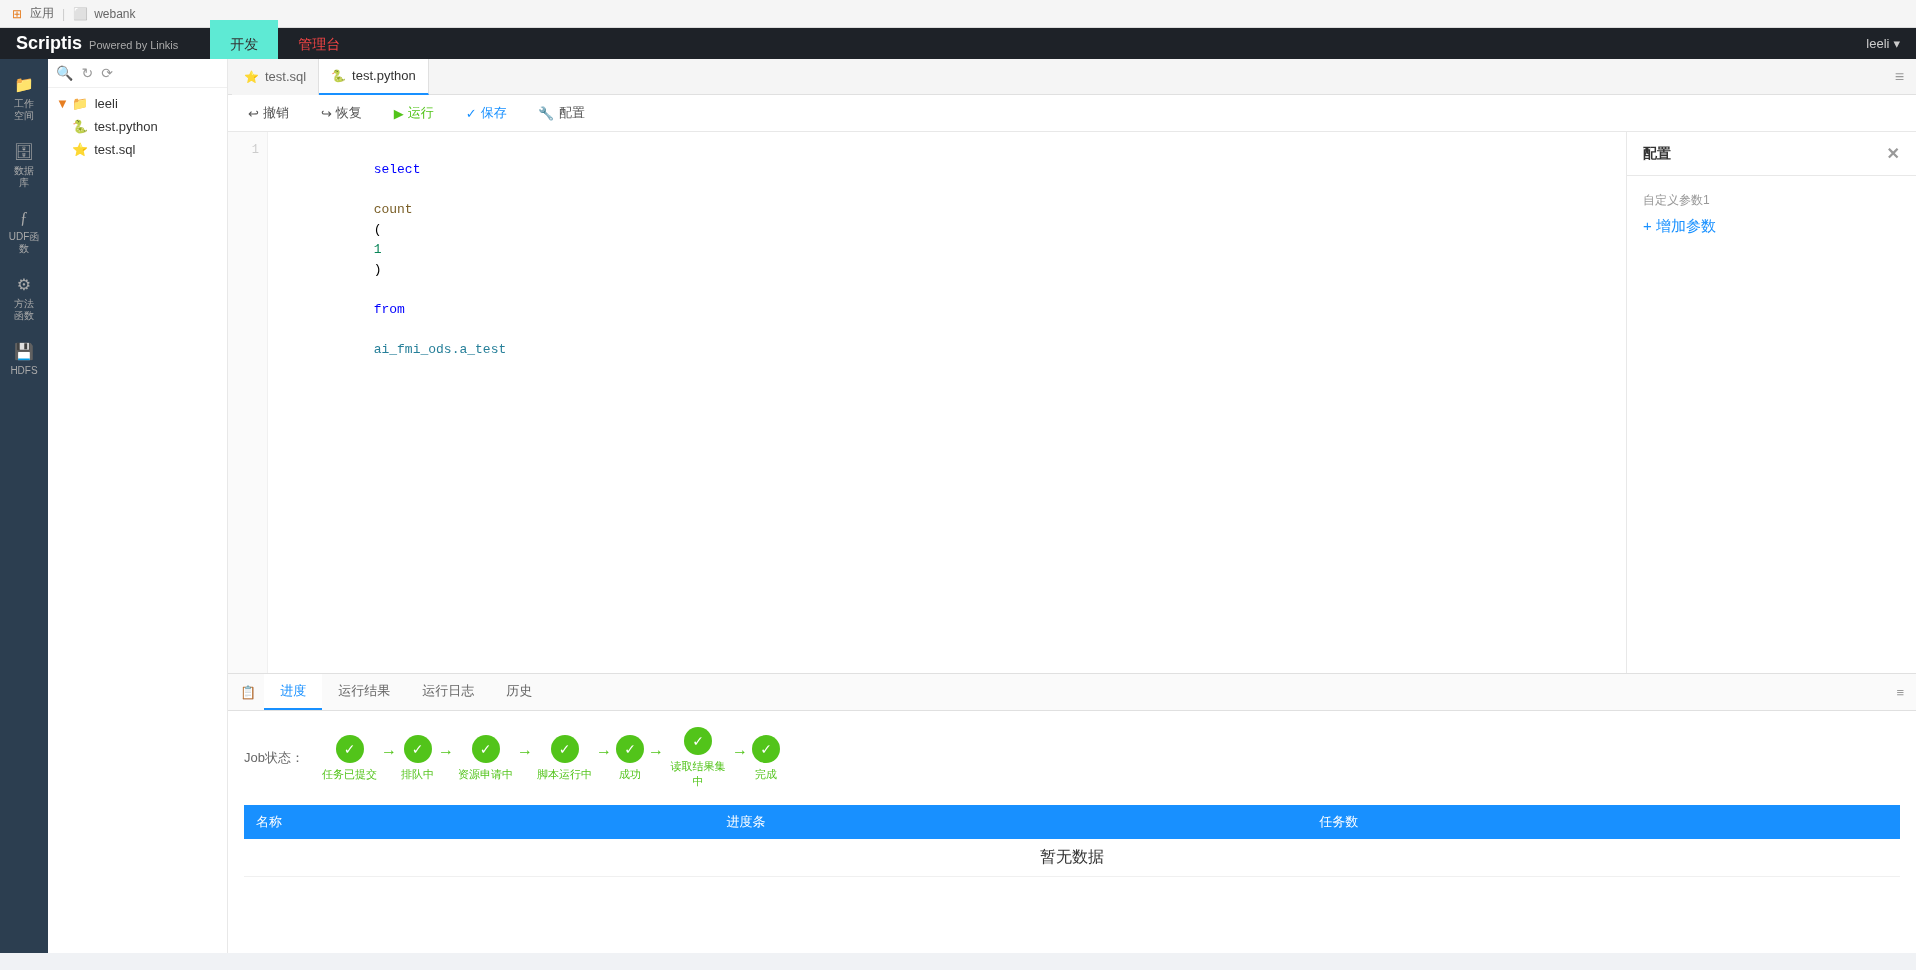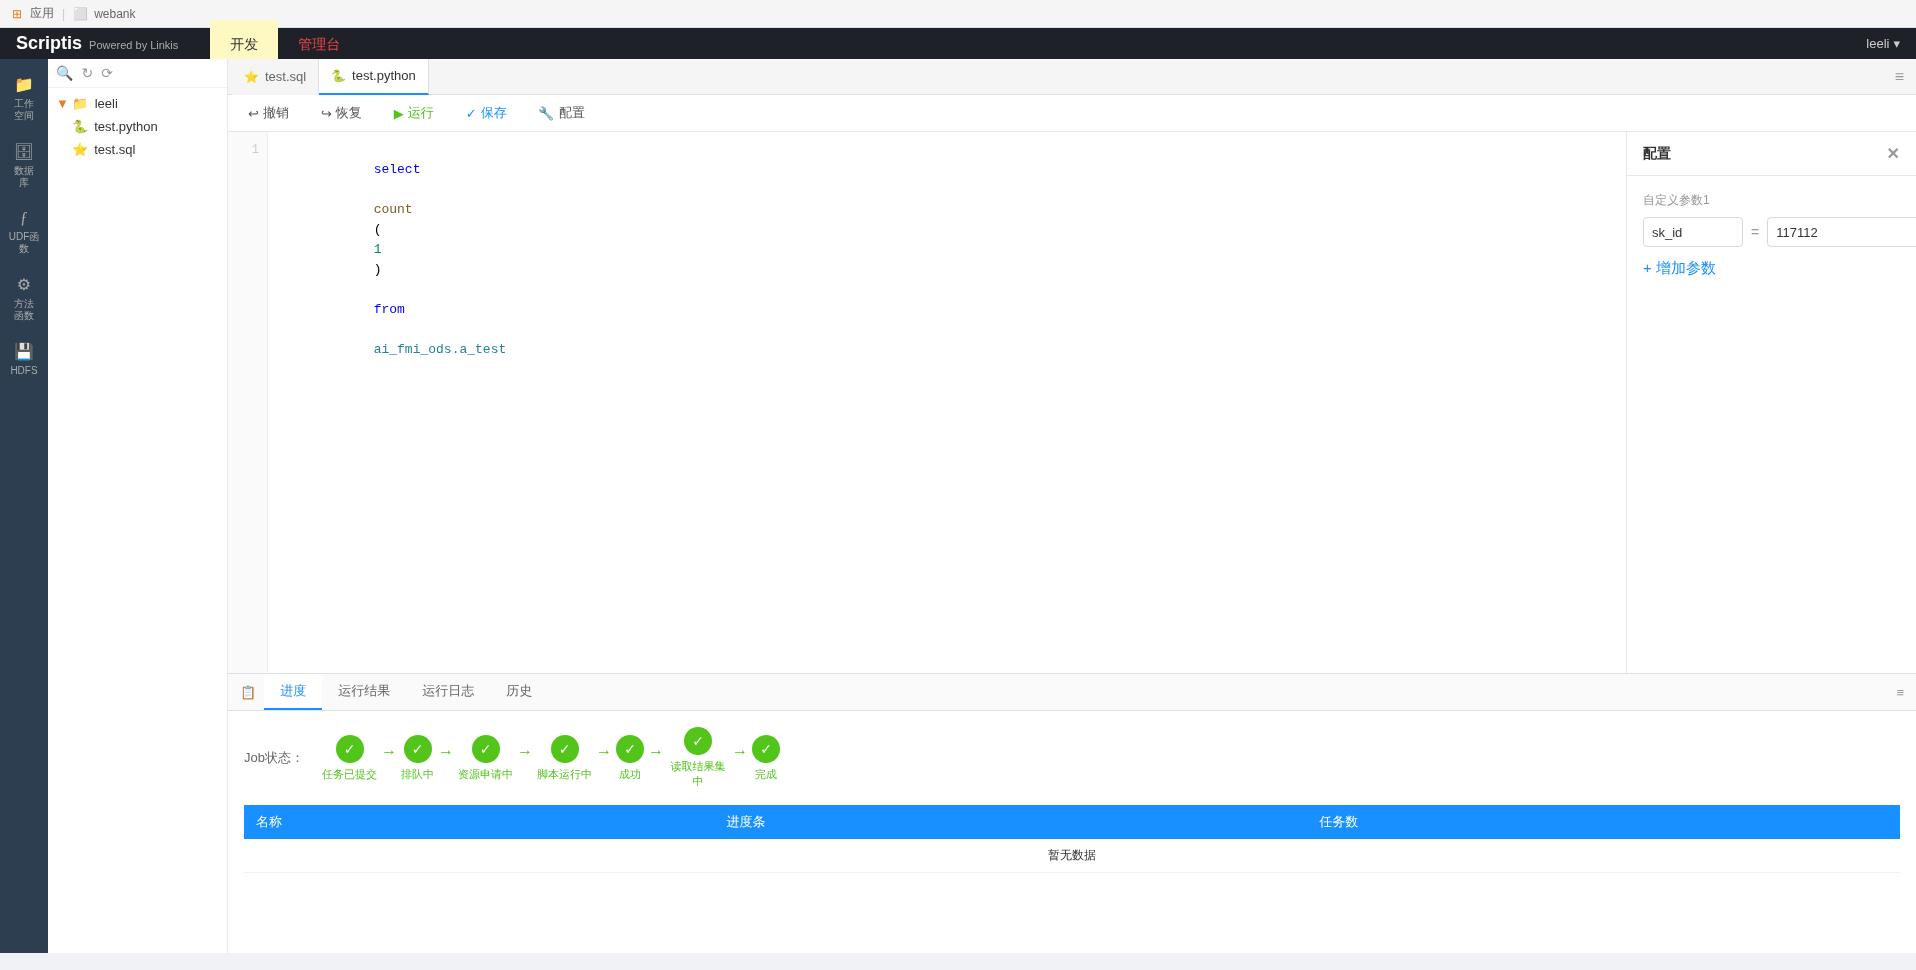--- a/index.html
+++ b/index.html
@@ -3,21 +3,21 @@
   <meta charset="utf-8">
   <style>
     * { margin: 0; padding: 0; box-sizing: border-box; }
     body { font-family: 'Microsoft YaHei', Arial, sans-serif; font-size: 13px; background: #f0f2f5; overflow: hidden; width: 1916px; height: 970px; }
 
     
     .topbar { display: flex; align-items: center; background: #1e2228; height: 31px; padding: 0 16px; color: #fff; }
     .topbar .logo { font-size: 18px; font-weight: bold; color: #fff; margin-right: 32px; }
     .topbar .logo span { font-size: 11px; color: #aaa; font-weight: normal; }
     .topbar .nav-item { padding: 0 20px; height: 48px; line-height: 48px; cursor: pointer; color: #ef4444; font-size: 14px; }
-    .topbar .nav-item.active { background: #fef9c3; color: #333; }
+    .topbar .nav-item.active { background: #5eead4; color: #333; }
     .topbar .spacer { flex: 1; }
     .topbar .user { color: #ccc; font-size: 13px; display: flex; align-items: center; gap: 4px; cursor: pointer; }
 
     
     .os-bar { display: flex; align-items: center; background: #f5f5f5; height: 28px; padding: 0 12px; border-bottom: 1px solid #ddd; font-size: 12px; color: #666; }
     .os-bar .app-icon { margin-right: 8px; color: #e67e22; }
 
     
     .main-layout { display: flex; height: calc(970px - 48px - 28px); }
 
@@ -102,21 +102,21 @@
     .run-progress-label { color: #666; font-size: 13px; min-width: 70px; }
     .progress-bar-wrap { flex: 1; height: 12px; background: #f0f0f0; border-radius: 6px; overflow: hidden; max-width: 620px; }
     .progress-bar-fill { height: 100%; background: #52c41a; border-radius: 6px; width: 97%; }
     .progress-dot { width: 10px; height: 10px; border-radius: 50%; background: #52c41a; margin-left: 4px; }
     .progress-time { font-size: 13px; color: #666; }
 
     
     .progress-table { width: 100%; border-collapse: collapse; }
     .progress-table thead tr { background: #1890ff; color: #fff; }
     .progress-table thead th { padding: 8px 12px; text-align: left; font-weight: normal; font-size: 13px; }
-    .progress-table tbody td { padding: 8px 12px; font-size: 12px; color: #333; border-bottom: 1px solid #f0f0f0; }
+    .progress-table tbody td { padding: 8px 12px; font-size: 16px; color: #333; border-bottom: 1px solid #f0f0f0; }
     .empty-data { text-align: center; color: #ccc; padding: 32px; font-size: 13px; }
   </style>
 </head>
 <body>
 
 <div class="os-bar">
   <span class="app-icon">⊞</span>
   <span>应用</span>
   <span style="margin: 0 8px; color: #ccc;">|</span>
   <span style="color: #e67e22;">⬜</span>
@@ -246,26 +246,20 @@
         </div>
       </div>
 
       <div class="config-panel">
         <div class="config-header">
           <span>配置</span>
           <span class="config-close">✕</span>
         </div>
         <div class="config-body">
           <div class="config-label">自定义参数1</div>
-          <div class="config-param-row">
-            <input class="config-input" type="text" value="sk_id" style="">
-            <span class="config-equals">=</span>
-            <input class="config-value" type="text" value="117112" style="">
-
-          </div>
           <div class="config-add-btn">+ 增加参数</div>
         </div>
       </div>
     </div>
 
     <div class="bottom-panel">
       <div class="bottom-tabs">
         <div style="padding: 4px 8px; color: #999; cursor:pointer;">📋</div>
         <div class="bottom-tab active">进度</div>
         <div class="bottom-tab">运行结果</div>

